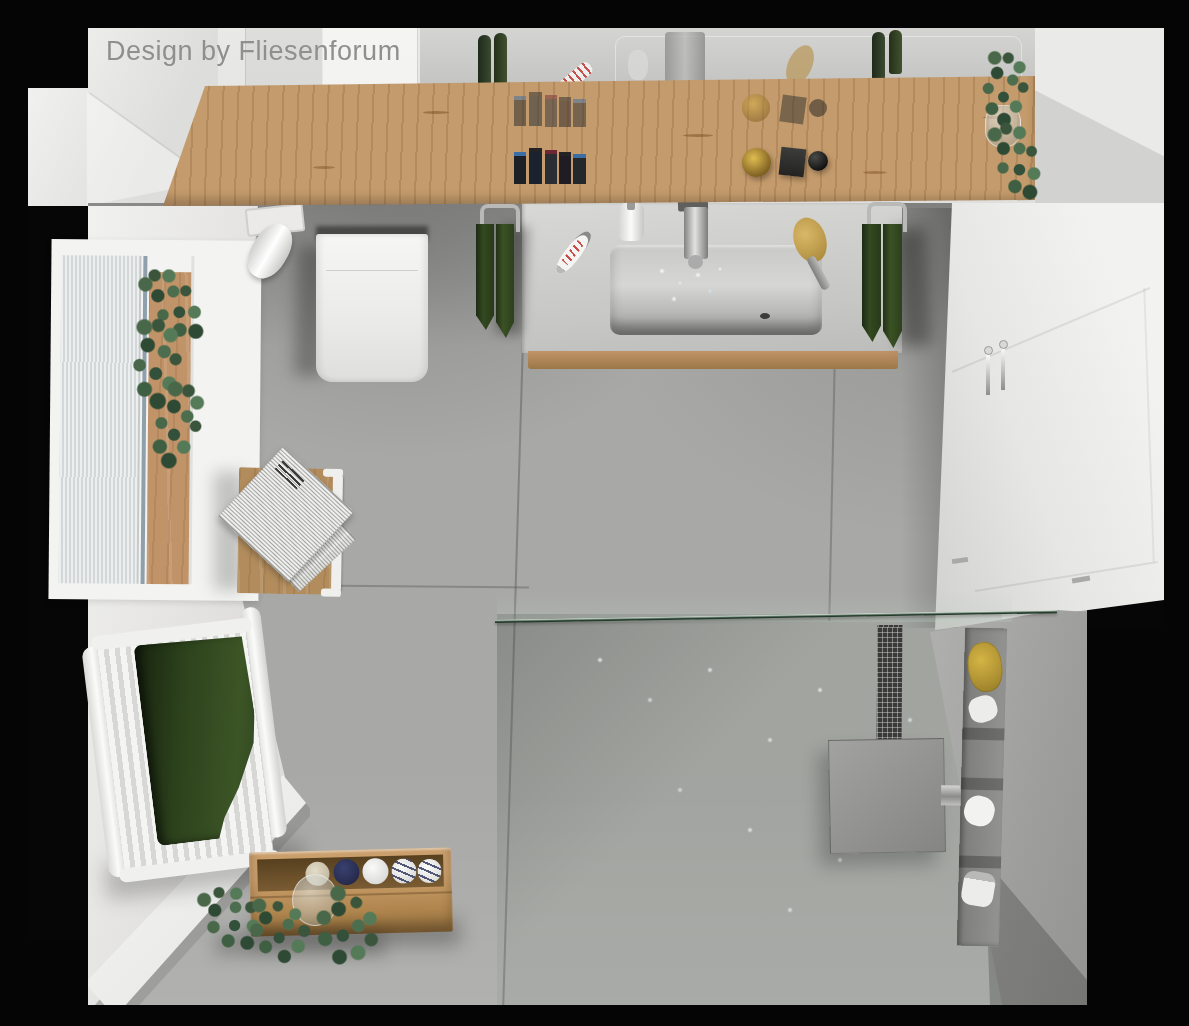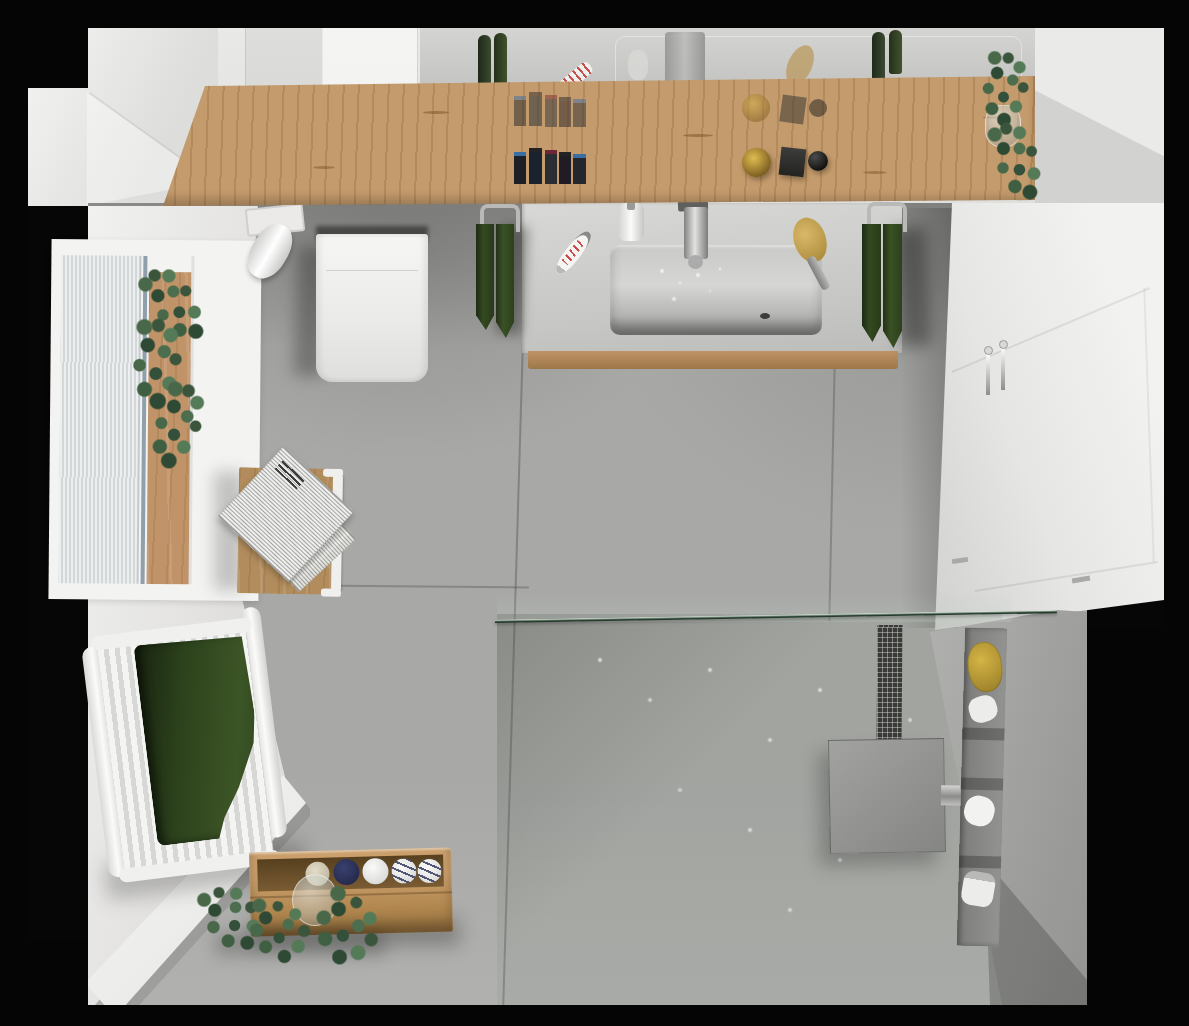--- a/index.html
+++ b/index.html
@@ -266,14 +266,17 @@
   <div class="euca" style="left:300px;top:896px;width:92px;height:70px;transform:rotate(34deg);"></div>
 
   <div class="a" style="left:0;top:0;width:1189px;height:28px;background:#050505;"></div>
   <div class="a" style="left:0;top:0;width:28px;height:1026px;background:#050505;"></div>
   <div class="a" style="left:28px;top:28px;width:60px;height:60px;background:#050505;"></div>
   <div class="a" style="left:1164px;top:28px;width:25px;height:599px;background:#050505;"></div>
   <div class="a" style="left:1087px;top:627px;width:102px;height:399px;background:#050505;"></div>
   <div class="a" style="left:0;top:1005px;width:1189px;height:21px;background:#050505;"></div>
   <div class="a" style="left:0;top:940px;width:88px;height:86px;background:#050505;"></div>
 
+  <div class="a wm" style="left:106px;top:36px;">
+    <span>Design by Fliesenforum</span>
+  </div>
 
 </div>
 
 </body></html>

